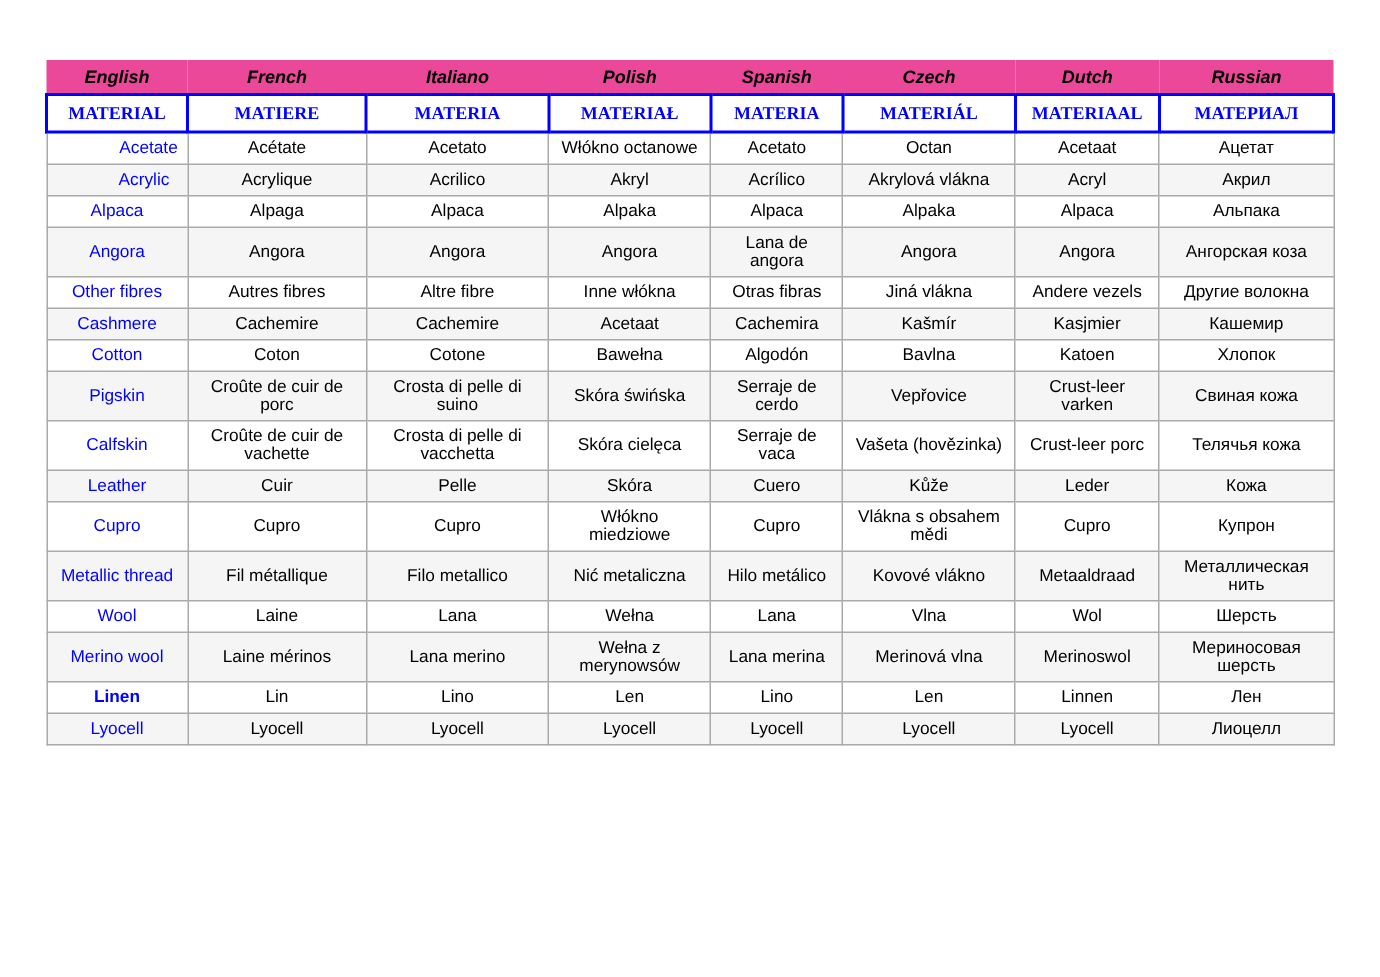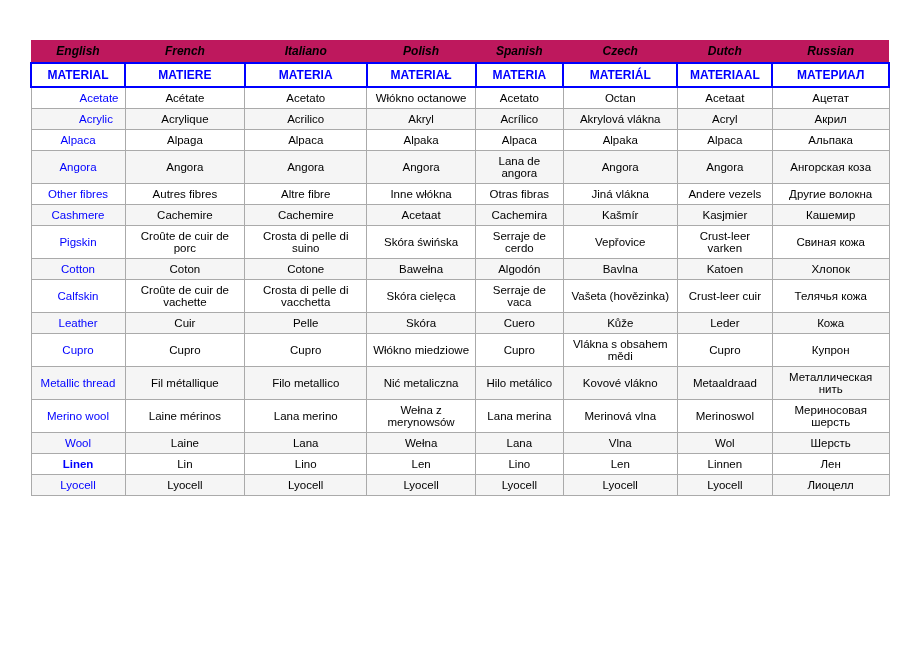--- a/index.html
+++ b/index.html
@@ -43,22 +43,22 @@
     }
     .header-material {
       background: #fff;
       color: blue;
       font-weight: bold;
       font-size: 12px;
       border: 2px solid #00f;
     }
     tr:nth-child(odd) td { background: #fff; }
     tr:nth-child(even) td { background: #f5f5f5; }
-    tr.row-header-lang th { background: #be185d; border: none; }
-    tr.row-header-mat td { background: #fff; border: 2px solid #00f; color: blue; font-weight: bold; }
+    tr.row-header-lang th { background: #ec4899; border: none; }
+    tr.row-header-mat td { background: #fff; border: 2px solid #00f; color: blue; font-weight: bold; font-family: Liberation Serif, serif; }
   </style>
 </head>
 <body>
 
 <h1></h1>
 <div class="section-label"></div>
 
 <table>
   <thead>
     <tr class="row-header-lang">
@@ -137,47 +137,47 @@
         <td style="color: blue;">Cashmere</td>
         <td>Cachemire</td>
         <td>Cachemire</td>
         <td>Acetaat</td>
         <td>Cachemira</td>
         <td>Kašmír</td>
         <td>Kasjmier</td>
         <td>Кашемир</td>
       </tr>
       <tr>
+        <td style="color: blue;">Cotton</td>
+        <td>Coton</td>
+        <td>Cotone</td>
+        <td>Bawełna</td>
+        <td>Algodón</td>
+        <td>Bavlna</td>
+        <td>Katoen</td>
+        <td>Хлопок</td>
+      </tr>
+      <tr>
         <td style="color: blue;">Pigskin</td>
         <td>Croûte de cuir de porc</td>
         <td>Crosta di pelle di suino</td>
         <td>Skóra świńska</td>
         <td>Serraje de cerdo</td>
         <td>Vepřovice</td>
         <td>Crust-leer varken</td>
         <td>Свиная кожа</td>
       </tr>
       <tr>
-        <td style="color: blue;">Cotton</td>
-        <td>Coton</td>
-        <td>Cotone</td>
-        <td>Bawełna</td>
-        <td>Algodón</td>
-        <td>Bavlna</td>
-        <td>Katoen</td>
-        <td>Хлопок</td>
-      </tr>
-      <tr>
         <td style="color: blue;">Calfskin</td>
         <td>Croûte de cuir de vachette</td>
         <td>Crosta di pelle di vacchetta</td>
         <td>Skóra cielęca</td>
         <td>Serraje de vaca</td>
         <td>Vašeta (hovězinka)</td>
-        <td>Crust-leer cuir</td>
+        <td>Crust-leer porc</td>
         <td>Телячья кожа</td>
       </tr>
       <tr>
         <td style="color: blue; margin-top: 12px;">Leather</td>
         <td>Cuir</td>
         <td>Pelle</td>
         <td>Skóra</td>
         <td>Cuero</td>
         <td>Kůže</td>
         <td>Leder</td>
@@ -197,40 +197,40 @@
         <td style="color: blue;">Metallic thread</td>
         <td>Fil métallique</td>
         <td>Filo metallico</td>
         <td>Nić metaliczna</td>
         <td>Hilo metálico</td>
         <td>Kovové vlákno</td>
         <td>Metaaldraad</td>
         <td>Металлическая нить</td>
       </tr>
       <tr>
+        <td style="color: blue;">Wool</td>
+        <td>Laine</td>
+        <td>Lana</td>
+        <td>Wełna</td>
+        <td>Lana</td>
+        <td>Vlna</td>
+        <td>Wol</td>
+        <td>Шерсть</td>
+      </tr>
+      <tr>
         <td style="color: blue;">Merino wool</td>
         <td>Laine mérinos</td>
         <td>Lana merino</td>
         <td>Wełna z merynowsów</td>
         <td>Lana merina</td>
         <td>Merinová vlna</td>
         <td>Merinoswol</td>
         <td>Мериносовая шерсть</td>
       </tr>
       <tr>
-        <td style="color: blue;">Wool</td>
-        <td>Laine</td>
-        <td>Lana</td>
-        <td>Wełna</td>
-        <td>Lana</td>
-        <td>Vlna</td>
-        <td>Wol</td>
-        <td>Шерсть</td>
-      </tr>
-      <tr>
         <td style="color: blue; font-weight: bold;">Linen</td>
         <td>Lin</td>
         <td>Lino</td>
         <td>Len</td>
         <td>Lino</td>
         <td>Len</td>
         <td>Linnen</td>
         <td>Лен</td>
       </tr>
       <tr>

